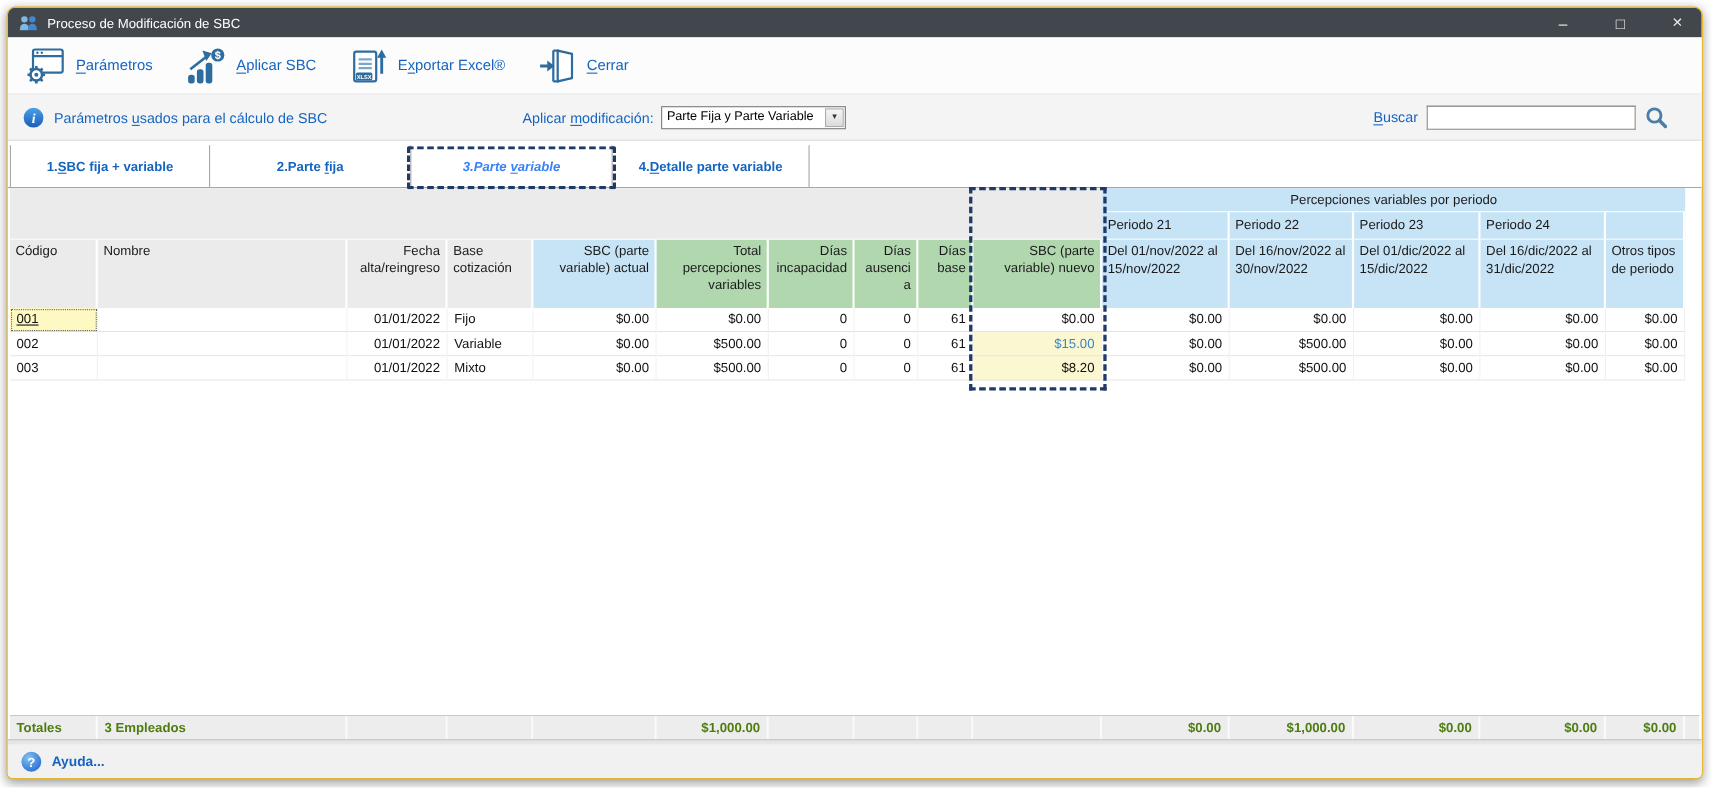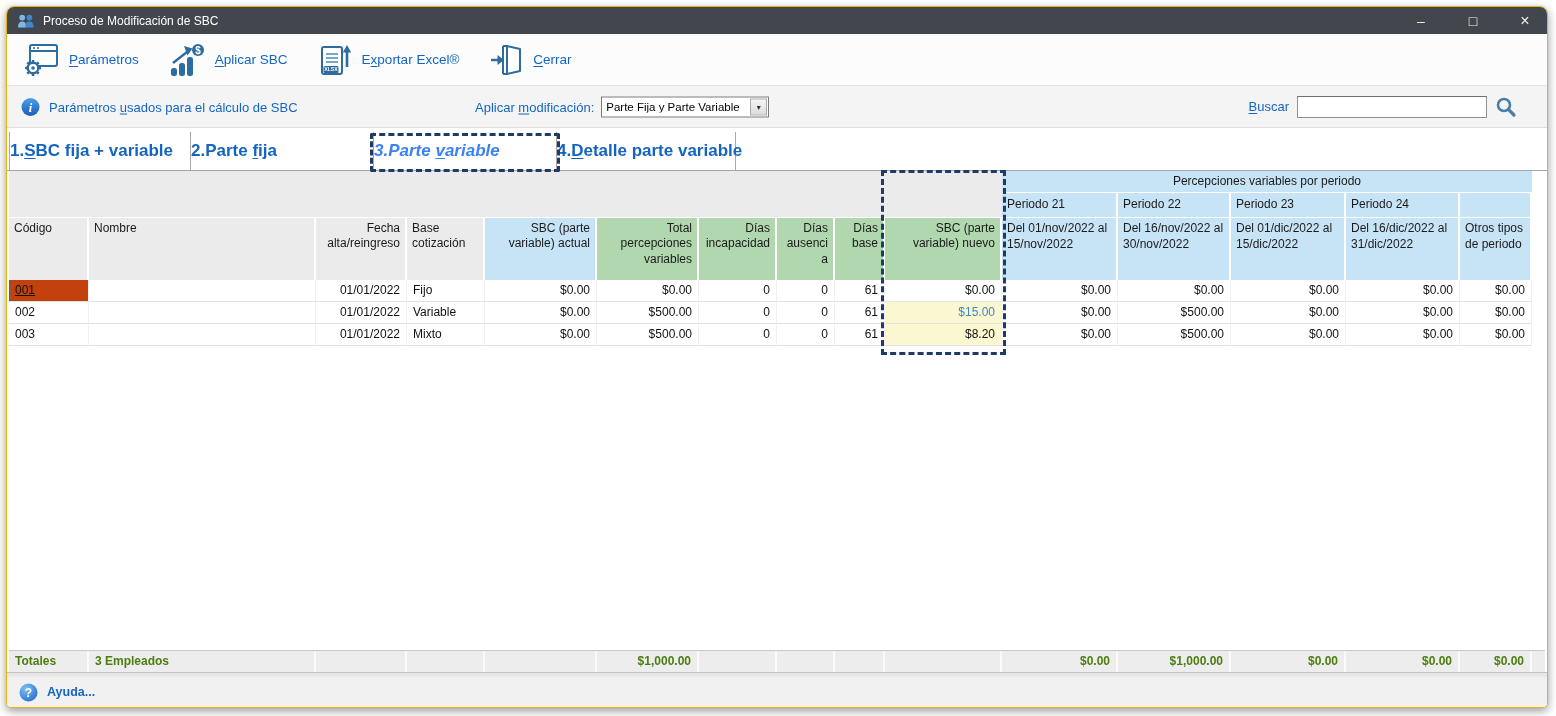--- a/index.html
+++ b/index.html
@@ -31,21 +31,21 @@
   .info-left { position:absolute; left:14px; top:50%; transform:translateY(-50%); display:flex; align-items:center; gap:9px; color:#1565c0; }
   .mod-group { position:absolute; left:468px; top:50%; transform:translateY(-50%); display:flex; align-items:center; gap:7px; color:#1565c0; }
   .combo { width:168px; height:21px; background:#fff; border:1px solid #7a7a7a; display:flex; align-items:center; }
   .combo-value { flex:1; font-size:11.5px; color:#000; padding:0 4px; white-space:nowrap; overflow:hidden; }
   .combo-arrow { width:17px; height:17px; margin-right:1px; background:linear-gradient(#f5f5f5,#dcdcdc); border:1px solid #ababab; display:flex; align-items:center; justify-content:center; font-size:7px; color:#333; }
   .search-group { position:absolute; right:30px; top:50%; transform:translateY(-50%); display:flex; align-items:center; gap:8px; color:#1565c0; }
   .search-input { width:190px; height:22px; border:1px solid #8f8f8f; border-top-color:#6e6e6e; background:#fff; font-size:12px; padding:0 4px; outline:none; font-family:"Liberation Sans",sans-serif; }
 
   
   .tabsbar { height:43px; background:#fff; border-bottom:1px solid #a6a6a6; display:flex; align-items:flex-end; padding-left:2px; flex:none; }
-  .tab { height:38px; display:flex; align-items:center; font-weight:bold; font-size:17px; color:#1565c0; border-right:1px solid #a8a8a8; white-space:nowrap; }
+  .tab { height:38px; display:flex; align-items:center; justify-content:center; font-weight:bold; font-size:12px; color:#1565c0; border-right:1px solid #a8a8a8; white-space:nowrap; }
   .tab:first-child { border-left:1px solid #a8a8a8; }
   .tab.active { color:#3b82f6; font-style:italic; }
 
   
   .grid { flex:1; display:flex; flex-direction:column; margin:0 2px; background:#fff; overflow:hidden; }
   .grid-header { display:flex; flex:none; }
   .gh-left { display:flex; flex-direction:column; }
   .gh-left-filler { height:47px; background:#ebebeb; border-bottom:1px solid #fff; }
   .gh-left-cells { display:flex; }
   .gh-cell { height:62px; padding:3px 5px; font-size:12px; color:#1b1b1b; border-right:2px solid #fff; overflow:hidden; line-height:1.28; overflow-wrap:anywhere; }
@@ -55,21 +55,21 @@
   .gh-right { display:flex; flex-direction:column; }
   .gh-group { height:22px; background:#c7e3f6; border-bottom:1px solid #fff; font-size:12px; color:#1b1b1b; text-align:center; line-height:21px; white-space:nowrap; }
   .gh-periods { display:flex; }
   .gh-period { display:flex; flex-direction:column; }
   .gh-pname  { height:25px; background:#c7e3f6; border-bottom:1px solid #fff; border-right:2px solid #fff; font-size:12px; color:#1b1b1b; padding:4px 5px 0; white-space:nowrap; overflow:hidden; }
   .gh-pdates { height:62px; background:#c7e3f6; border-right:2px solid #fff; font-size:12px; color:#1b1b1b; padding:3px 5px; line-height:1.3; overflow:hidden; }
 
   .grid-row { display:flex; height:22px; flex:none; }
   .cell { height:22px; padding:3px 6px; font-size:12px; color:#111; border-right:1px solid #f0f0f0; border-bottom:1px solid #e2e2e2; white-space:nowrap; overflow:hidden; background:#fff; }
   .a-r { text-align:right; }
-  .cell.selected { background:#c2410c; outline:1px dotted #5f5f5f; outline-offset:-2px;text-decoration:underline; }
+  .cell.selected { background:#fef9c3; outline:1px dotted #5f5f5f; outline-offset:-2px;text-decoration:underline; }
   .cell.hl-yellow { background:#fbf7d0; }
   .cell.txt-blue { color:#3d87c8; }
 
   .grid-filler { flex:1; background:#fff; }
   .grid-totals { display:flex; height:22px; flex:none; background:#ededed; border-top:1px solid #c9c9c9; }
   .tcell { height:21px; padding:3px 6px; font-size:12px; font-weight:bold; color:#4d7c0f; border-right:2px solid #fafafa; background:#ededed; white-space:nowrap; overflow:hidden; }
 
   
   .sep { height:5px; background:#e6e6e6; border-top:1px solid #c2c2c2; flex:none; }
   .statusbar { height:30px; background:#f1f1f1; display:flex; align-items:center; gap:9px; padding:0 12px; flex:none; }

